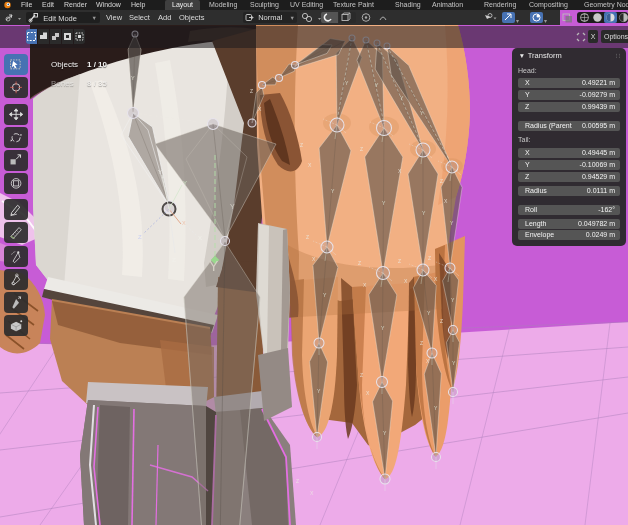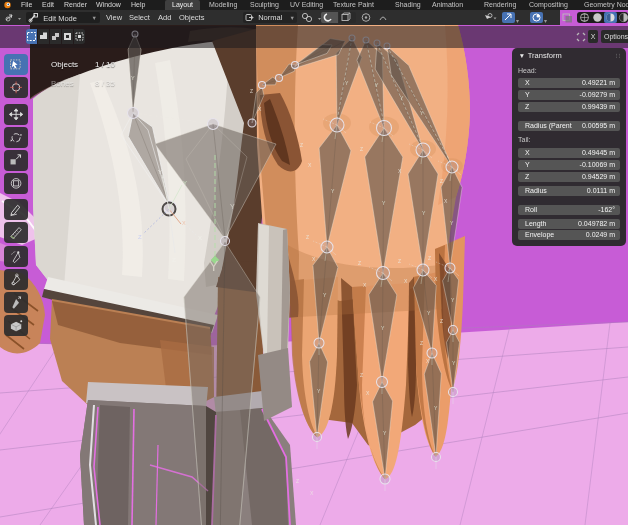--- a/index.html
+++ b/index.html
@@ -15,21 +15,21 @@
 #npanel { position:absolute; left:512px; top:48px; width:114px; height:198px;
   background:rgba(40,40,40,0.95); border-radius:5px; color:#d6d6d6; font-size:7px; }
 .frow { position:absolute; left:6px; width:102px; height:10px; background:#555555;
   border-radius:2px; color:#f2f2f2; line-height:10px; }
 .frow b { position:absolute; left:7px; font-weight:normal; white-space:nowrap; overflow:hidden; }
 .frow i { position:absolute; right:5px; font-style:normal; }
 .tbtn { position:absolute; left:4px; width:24px; background:rgba(45,45,45,0.92); border-radius:4px; }
 #stats { position:absolute; left:51px; top:55px; color:#f2f2f2; font-size:8px;
   text-shadow:0 1px 1px rgba(0,0,0,0.6); }
 #stats div { height:19px; line-height:19px; width:72px; position:relative; }
-#stats i { position:absolute; left:36px; top:0; font-style:normal; width:36px; text-align:center; }
+#stats i { position:absolute; left:36px; top:0; font-style:normal; width:36px; text-align:left;font-weight:bold; }
 </style></head><body>
 
 <div id="viewport">
     <svg width="628" height="500" viewBox="0 0 628 500" style="position:absolute;left:0;top:0">
 <rect width="628" height="500" fill="#c75cd6"></rect>
 <polygon points="0,318 628,297 628,500 0,500" fill="#eda9e9" opacity="0"></polygon>
 <polygon points="0,318 180,322 420,310 628,297 628,500 0,500" fill="#edabe9"></polygon>
 <line x1="0" y1="320" x2="628" y2="297" stroke="#ab7fba" stroke-width="0.8" opacity="0.6"></line>
 <line x1="0" y1="368" x2="628" y2="322" stroke="#ab7fba" stroke-width="0.8" opacity="0.6"></line>
 <line x1="0" y1="425" x2="628" y2="352" stroke="#ab7fba" stroke-width="0.8" opacity="0.6"></line>

